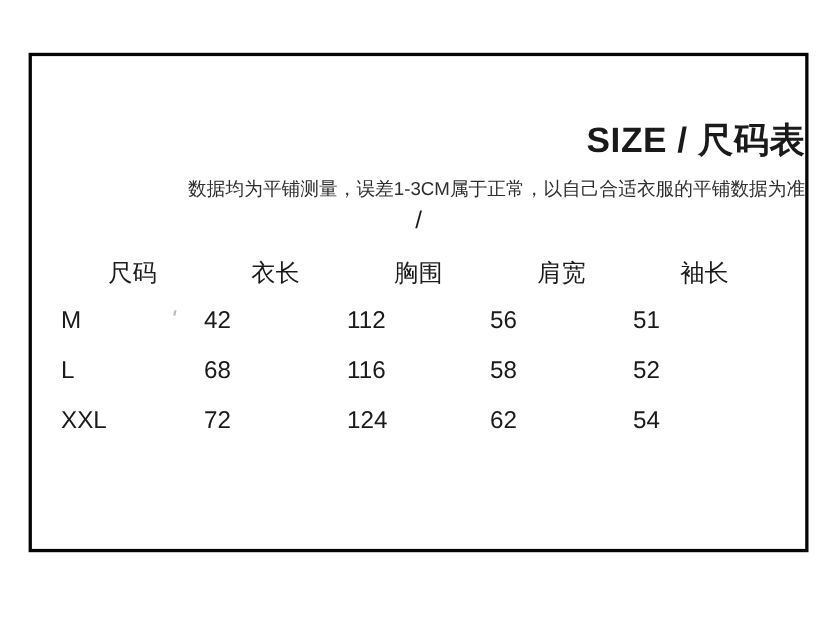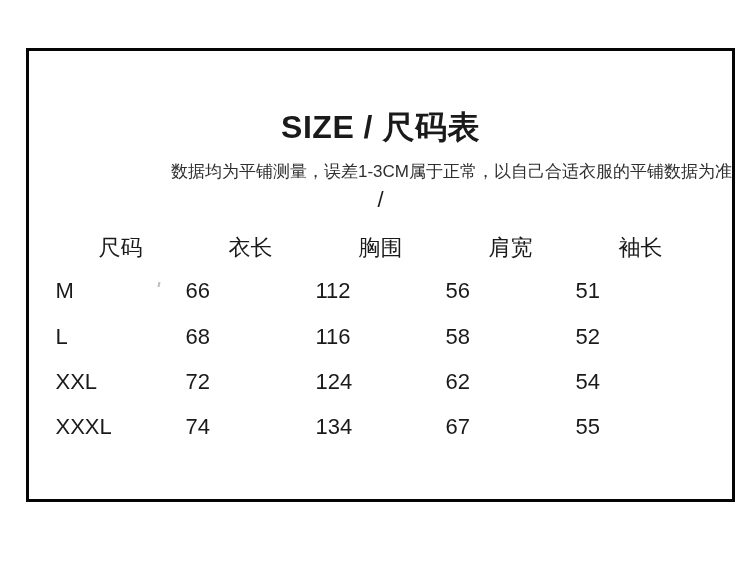--- a/index.html
+++ b/index.html
@@ -21,21 +21,21 @@
     top: 48px;
     width: 709px;
     height: 454px;
     box-sizing: border-box;
     border: 3px solid #050505;
     background: #ffffff;
   }
   .title {
     margin: 0;
     padding-top: 56px;
-    text-align: center;
+    text-align: right;
     font-size: 32px;
     line-height: 40px;
     font-weight: 700;
     letter-spacing: 0.5px;
     color: #1a1a1a;
   }
   .subtitle {
     margin: 13px 0 0 0;
     text-align: right;
     font-size: 17px;
@@ -97,44 +97,37 @@
           <th>尺码</th>
           <th>衣长</th>
           <th>胸围</th>
           <th>肩宽</th>
           <th>袖长</th>
         </tr>
       </thead>
       <tbody>
         <tr>
           <td>M</td>
-          <td>66</td>
+          <td>42</td>
           <td>112</td>
           <td>56</td>
           <td>51</td>
         </tr>
         <tr>
           <td>L</td>
           <td>68</td>
           <td>116</td>
           <td>58</td>
           <td>52</td>
         </tr>
         <tr>
           <td>XXL</td>
           <td>72</td>
           <td>124</td>
           <td>62</td>
           <td>54</td>
         </tr>
-        <tr>
-          <td>XXXL</td>
-          <td>74</td>
-          <td>134</td>
-          <td>67</td>
-          <td>55</td>
-        </tr>
       </tbody>
     </table>
 
     <span class="stray-mark"></span>
   </div>
 </div>
 
 </body></html>

